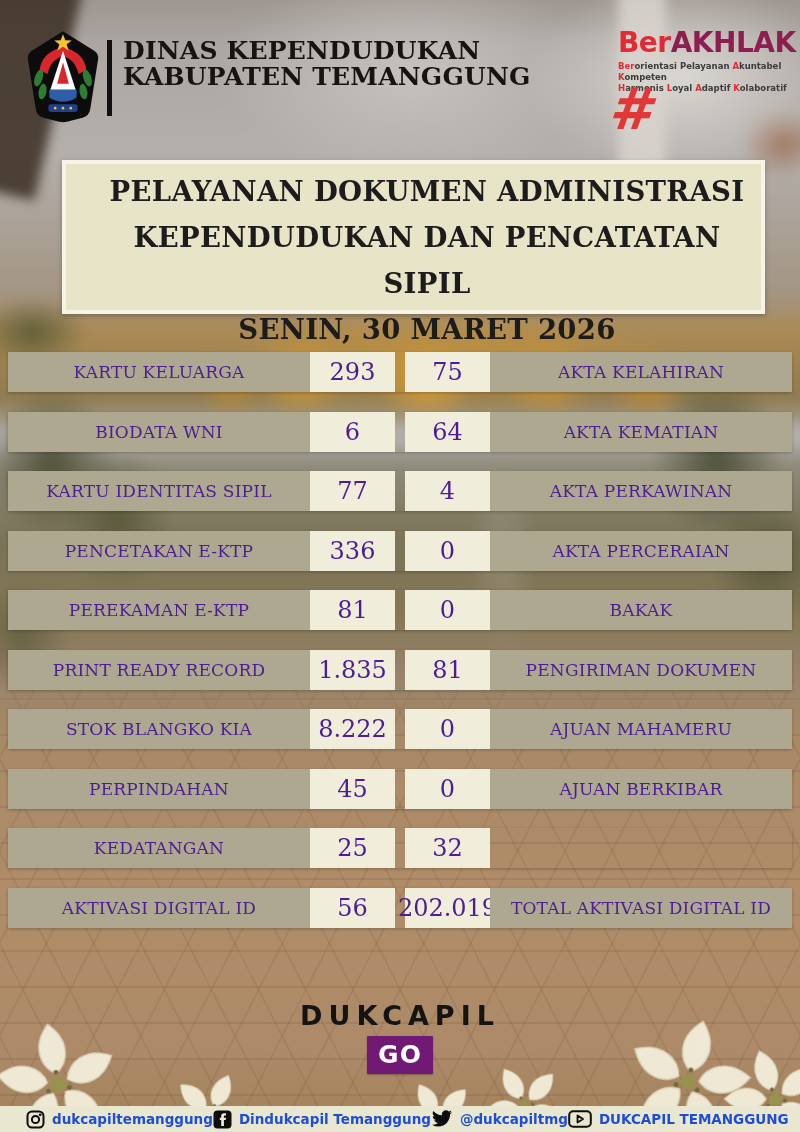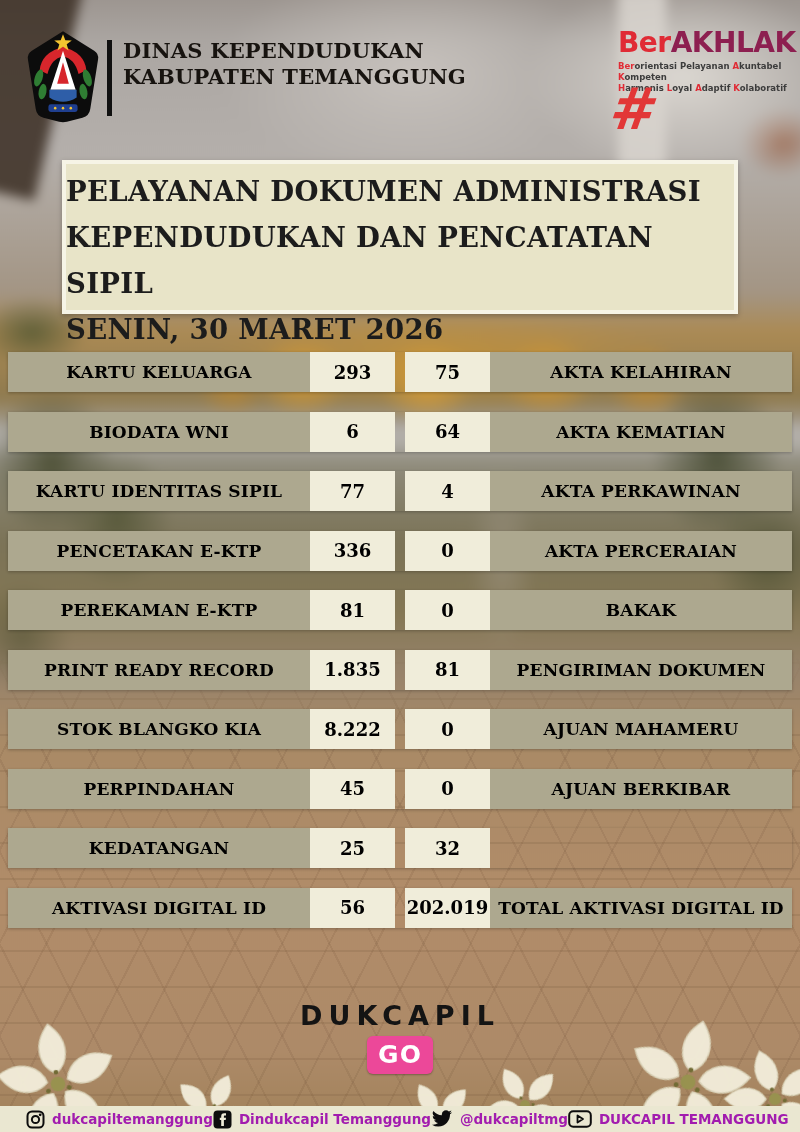--- a/index.html
+++ b/index.html
@@ -45,61 +45,61 @@
       repeating-linear-gradient(-63deg, rgba(105,75,50,.16) 0 2px, transparent 2px 42px);
     -webkit-mask-image:linear-gradient(180deg, transparent, #000 70px);
             mask-image:linear-gradient(180deg, transparent, #000 70px);
   }
   .flower{position:absolute;z-index:2;opacity:.96;filter:blur(.4px);}
 
   
   .emblem{position:absolute;left:26px;top:28px;width:74px;height:96px;z-index:3;}
   .hdr-divider{position:absolute;left:107px;top:40px;width:5px;height:76px;background:#101010;z-index:3;}
   .agency{position:absolute;left:123px;top:38px;z-index:3;
-    font-weight:700;font-size:21px;line-height:26px;color:#17130f;letter-spacing:.2px;}
+    font-weight:700;font-size:25px;line-height:26px;color:#17130f;letter-spacing:.2px;}
 
   
   .berakhlak{position:absolute;left:588px;top:28px;width:205px;z-index:3;font-family:"DejaVu Sans",sans-serif;margin-left:30px;}
   .ba-title{font-weight:800;font-size:28px;line-height:30px;letter-spacing:-.5px;color:#8d1f50;white-space:nowrap;}
   .ba-title .red{color:#e02b35;}
   .ba-chevron{position:absolute;right:-2px;top:-12px;}
   .ba-tag{margin-top:3px;font-weight:700;font-size:8.5px;line-height:11px;color:#3c3c3c;letter-spacing:0;}
   .ba-tag .red{color:#e02b35;}
   .bangga{position:absolute;left:610px;top:80px;z-index:3;display:flex;font-family:"DejaVu Sans",sans-serif;}
   .bangga .hash{font-weight:900;font-style:italic;font-size:58px;line-height:58px;color:#e23737;transform:skewX(-6deg);}
   .bangga .lines{margin-left:2px;padding-top:3px;font-weight:800;font-size:24px;line-height:19px;color:#171717;letter-spacing:-.5px;}
   .bangga .lines .red{color:#e23737;}
 
   
   .title-box{position:absolute;left:62px;top:160px;width:668px;height:142px;z-index:3;
     background:#e8e4c8;border:4px solid #f6f4e6;box-shadow:0 2px 5px rgba(0,0,0,.25);
-    text-align:left;padding-top:4px;}
+    text-align:center;padding-top:4px;padding-left:27px;}
   .title-box div{font-weight:700;font-size:27.5px;line-height:46px;color:#1c1c1c;letter-spacing:.3px;}
 
   
   #table-rows{position:absolute;left:8px;right:8px;top:352px;z-index:3;display:flex;flex-direction:column;gap:19.5px;}
   .trow{display:flex;height:40px;box-shadow:0 1px 3px rgba(0,0,0,.25);}
-  .tcell{display:flex;align-items:center;justify-content:center;font-weight:700;color:#000000;}
+  .tcell{display:flex;align-items:center;justify-content:center;font-weight:400;color:#4c1d95;}
   .tlabel{width:302px;background:#ada88f;font-size:17px;letter-spacing:.2px;}
-  .tvalue{width:85px;background:#f0edda;font-size:18px;}
+  .tvalue{width:85px;background:#f0edda;font-size:24px;}
   .tgap{width:10px;background:transparent;}
 
   
   .dlogo{position:absolute;left:0;right:0;top:1000px;text-align:center;z-index:3;font-family:"DejaVu Sans",sans-serif;}
   .d1{font-weight:900;font-size:27px;letter-spacing:6px;color:#141414;}
-  .go-badge{margin:5px auto 12px;width:66px;height:38px;background:#ec4899;border-radius:6px;
+  .go-badge{margin:5px auto 12px;width:66px;height:38px;background:#701a75;border-radius:1px;
     color:#fff;font-weight:900;font-size:25px;line-height:38px;letter-spacing:1px;box-shadow:0 1px 2px rgba(0,0,0,.3);}
   .d2{font-weight:900;font-size:29px;letter-spacing:8px;color:#f3d70d;
     -webkit-text-stroke:1.3px #1d1d1d;text-shadow:2px 2px 0 rgba(20,20,20,.85);}
 
   
   .footer{position:absolute;left:0;right:0;top:1106px;height:26px;background:#eae7d1;z-index:5;
     display:flex;align-items:center;justify-content:space-between;padding:0 26px;box-sizing:border-box;}
   .fitem{display:flex;align-items:center;gap:7px;font-family:"DejaVu Sans",sans-serif;
-    font-weight:700;font-size:13.5px;color:#a21caf;white-space:nowrap;}
+    font-weight:700;font-size:13.5px;color:#1d4ed8;white-space:nowrap;}
   .ficon{display:flex;align-items:center;}
 </style>
 </head>
 <body>
 
 <div id="bg">
   <div class="base"></div>
   <div class="wedge"></div>
   <div class="pillar"></div>
 </div>

